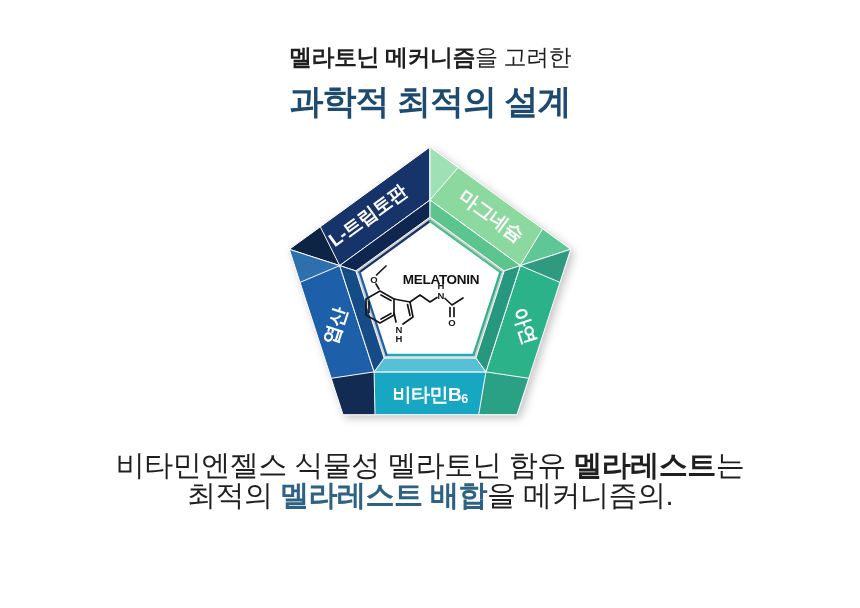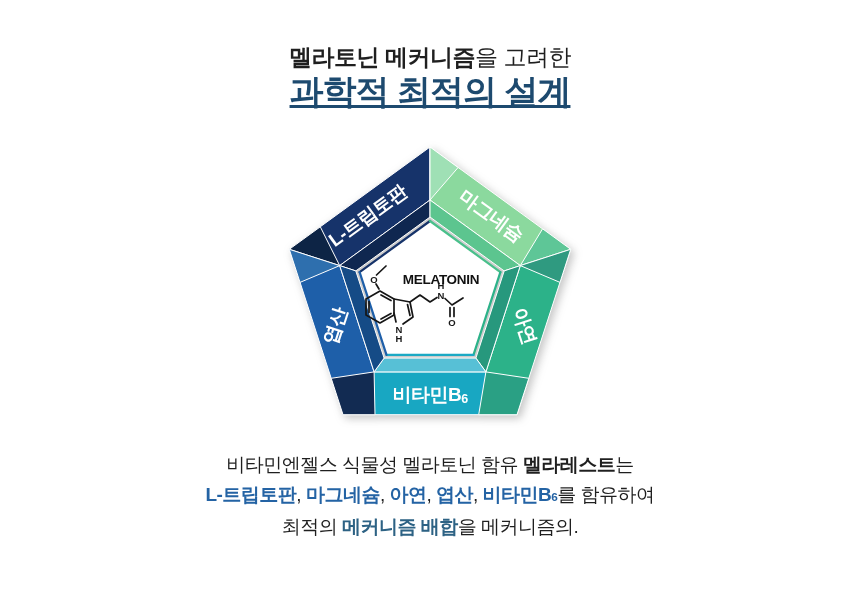--- a/index.html
+++ b/index.html
@@ -9,23 +9,23 @@
     background:#ffffff;
     overflow:hidden;
     font-family:"Liberation Sans","DejaVu Sans",sans-serif;
     -webkit-font-smoothing:antialiased;
   }
   
   .title-block{position:absolute;top:44px;left:0;width:100%;text-align:center;}
   .title-sub{font-size:23px;color:var(--text-dark,#1f1f1f);letter-spacing:-0.5px;line-height:1.2;}
   .title-sub .t-bold{font-weight:800;}
   .title-main{
-    margin-top:0;
+    margin-top:10px;
     font-size:34px;font-weight:800;letter-spacing:-1px;
-    color:var(--title-navy,#1d4a6f);line-height:1.15;text-decoration:underline;
+    color:var(--title-navy,#1d4a6f);line-height:1.15;
   }
   
   .pentagon-svg{
     position:absolute;left:275px;top:145px;width:310px;height:300px;
     filter:drop-shadow(3px 3px 4px rgba(90,90,90,0.35));
   }
   .seg-label{
     fill:#ffffff;font-weight:800;font-size:19px;
     font-family:"Liberation Sans","DejaVu Sans",sans-serif;
     letter-spacing:-0.5px;
@@ -35,21 +35,21 @@
     fill:#161616;font-size:9.5px;font-weight:700;
     font-family:"Liberation Sans","DejaVu Sans",sans-serif;text-anchor:middle;
   }
   .mol-title{
     fill:#111111;font-size:13.5px;font-weight:800;letter-spacing:-0.3px;
     font-family:"Liberation Sans","DejaVu Sans",sans-serif;text-anchor:middle;
   }
   
   .desc-block{
     position:absolute;top:450px;left:0;width:100%;
-    text-align:center;font-size:19px;line-height:30px;
+    text-align:center;font-size:29px;line-height:30px;
     color:var(--text-dark,#1f1f1f);letter-spacing:-0.5px;
   }
   .t-normal{font-weight:400;}
   .t-bold{font-weight:800;}
   .t-blue{color:var(--ingredient-blue,#2463a4);font-weight:800;}
   .t-bluesub{color:var(--ingredient-blue,#2463a4);font-weight:800;font-size:0.62em;}
   .t-steel{color:var(--highlight-steel,#2d6284);font-weight:800;}
 </style>
 </head>
 <body>
@@ -119,17 +119,16 @@
 
     <text class="seg-label" text-anchor="middle" transform="translate(93,71) rotate(-36)" dy="6">L-트립토판</text>
     <text class="seg-label" text-anchor="middle" transform="translate(216,71) rotate(36)" dy="6">마그네슘</text>
     <text class="seg-label" text-anchor="middle" transform="translate(249.5,181) rotate(72)" dy="6">아연</text>
     <text class="seg-label" text-anchor="middle" transform="translate(60.5,181) rotate(-72)" dy="6">엽산</text>
     <text class="seg-label" text-anchor="middle" x="155" y="256"><tspan>비타민B</tspan><tspan font-size="12.5" dy="2">6</tspan></text>
   </svg>
 
   <div class="desc-block">
     <div><span class="t-normal">비타민엔젤스 식물성 멜라토닌 함유 </span><span class="t-bold">멜라레스트</span><span class="t-normal">는</span></div>
-    <div><span class="t-blue">L-트립토판</span><span class="t-normal">, </span><span class="t-blue">마그네슘</span><span class="t-normal">, </span><span class="t-blue">아연</span><span class="t-normal">, </span><span class="t-blue">엽산</span><span class="t-normal">, </span><span class="t-blue">비타민B</span><span class="t-bluesub">6</span><span class="t-normal">를 함유하여</span></div>
-    <div><span class="t-normal">최적의 </span><span class="t-steel">메커니즘 배합</span><span class="t-normal">을 메커니즘의.</span></div>
+    <div><span class="t-normal">최적의 </span><span class="t-steel">멜라레스트 배합</span><span class="t-normal">을 메커니즘의.</span></div>
   </div>
 
 </div>
 
 </body></html>

